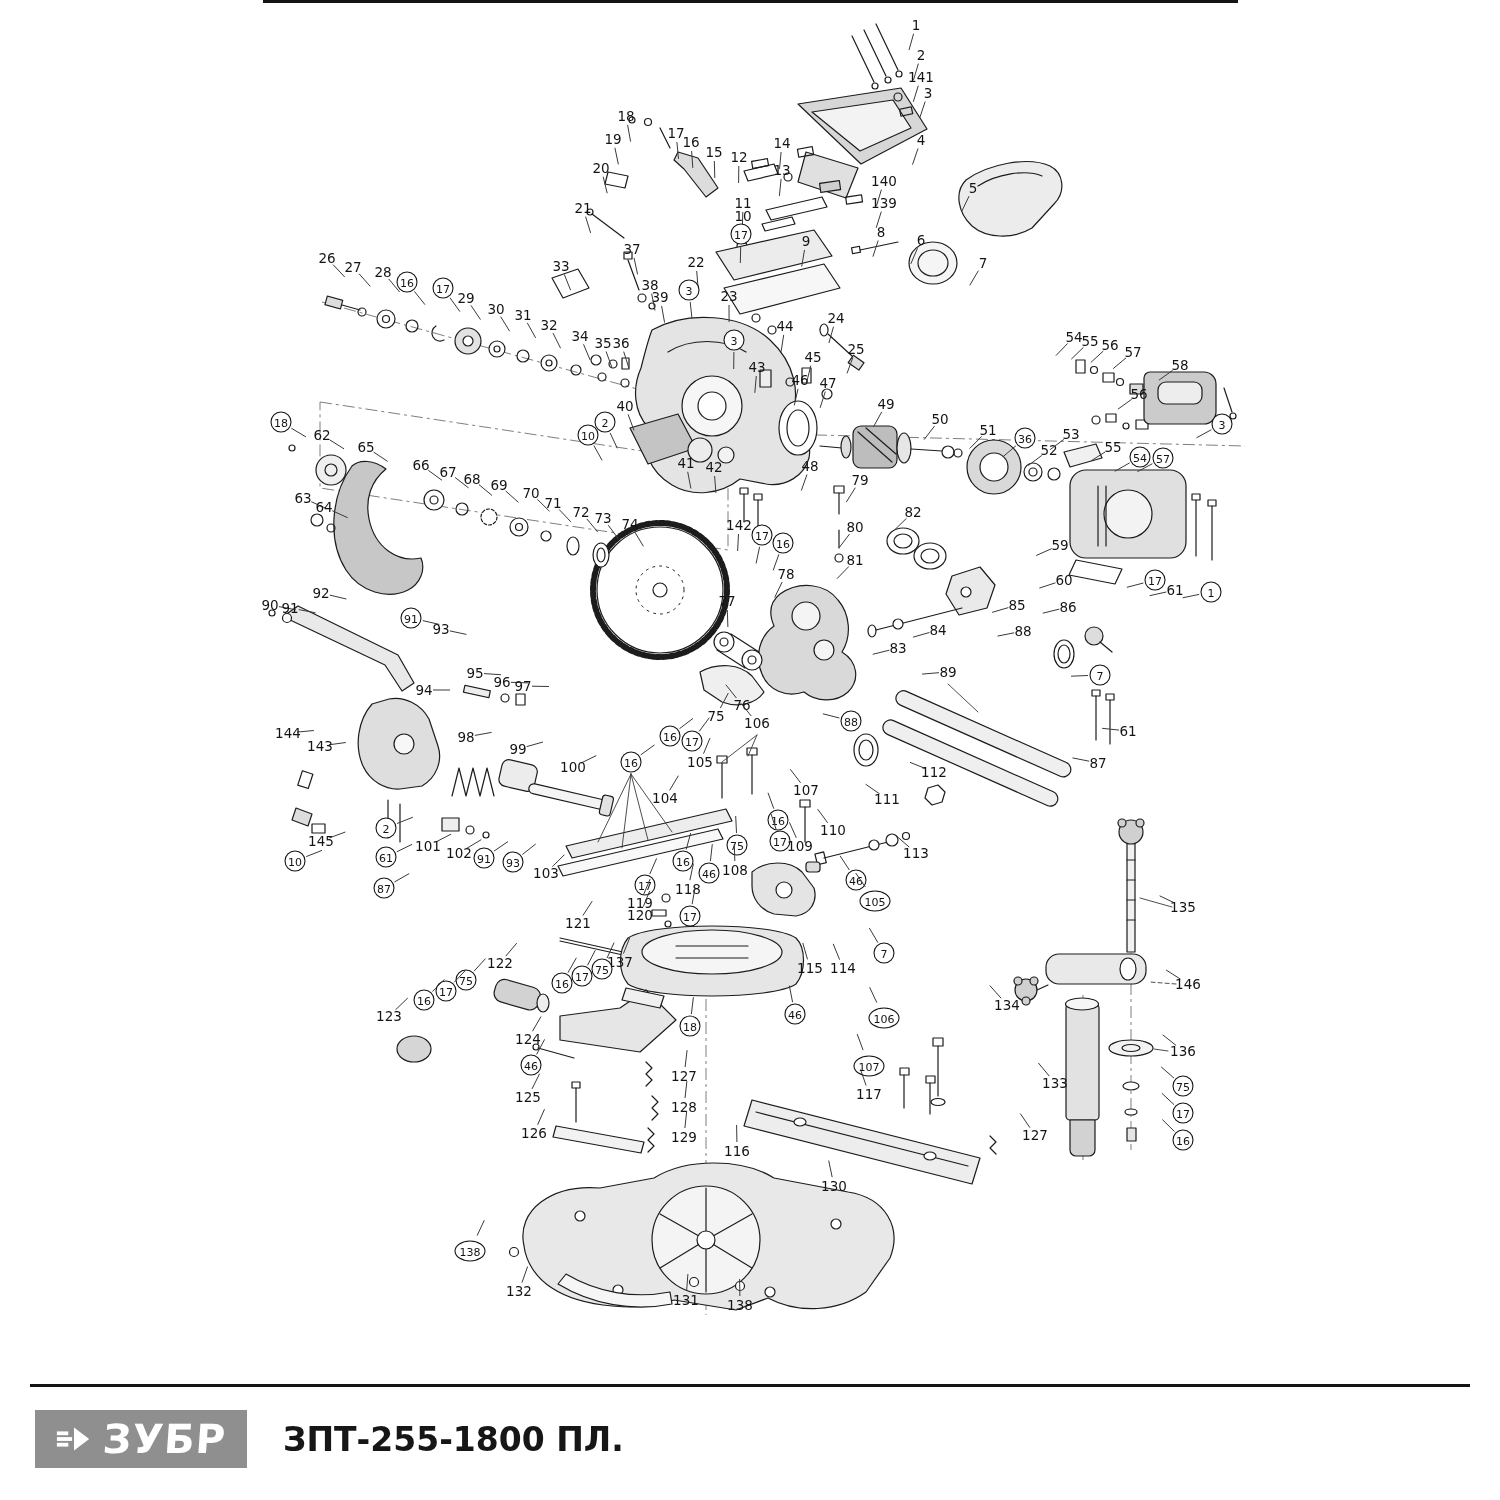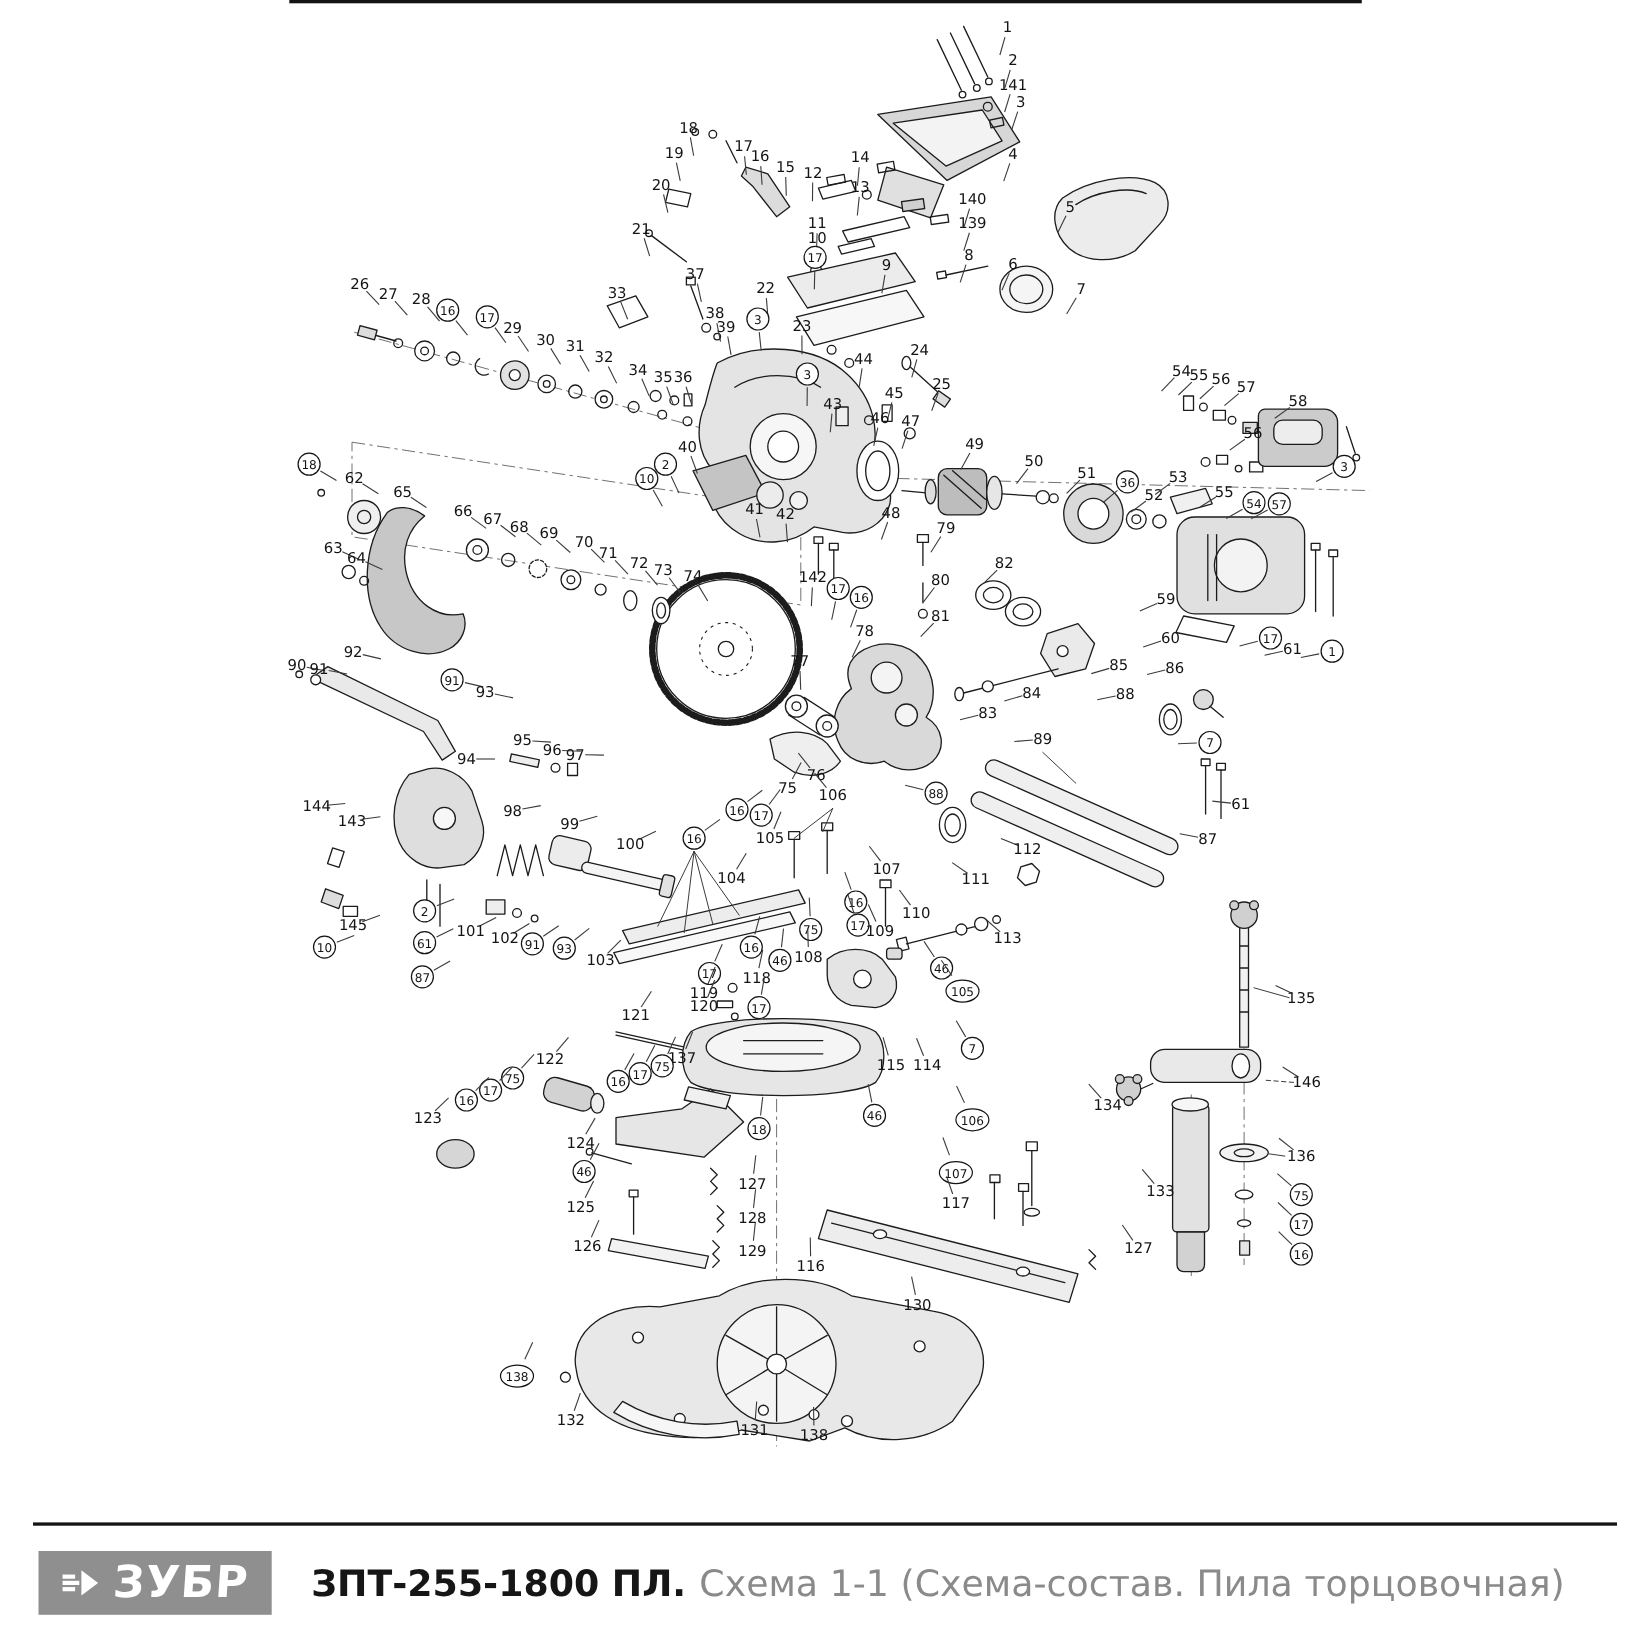--- a/index.html
+++ b/index.html
@@ -913,15 +913,14 @@
         <rect x="2" y="12" width="12" height="4"></rect>
         <rect x="2" y="18" width="16" height="4"></rect>
         <rect x="2" y="24" width="12" height="4"></rect>
         <path d="M20 8 L36 20 L20 32 Z"></path>
       </g>
     </svg>
     <span class="logo-text">ЗУБР</span>
   </div>
   <div class="title-wrap">
     <span class="model">ЗПТ-255-1800 ПЛ.</span>
-    <span class="subtitle">Схема 1-1 (Схема-состав. Пила торцовочная)</span>
   </div>
 </div>
 
 </body></html>

